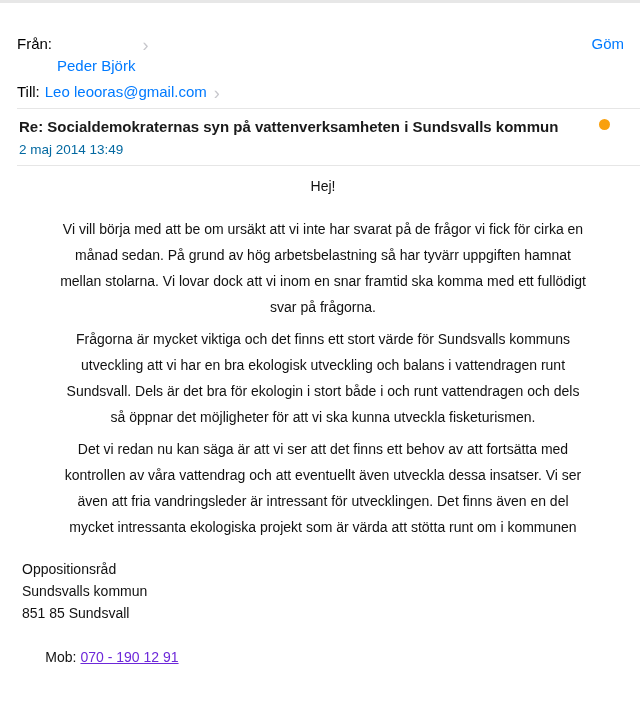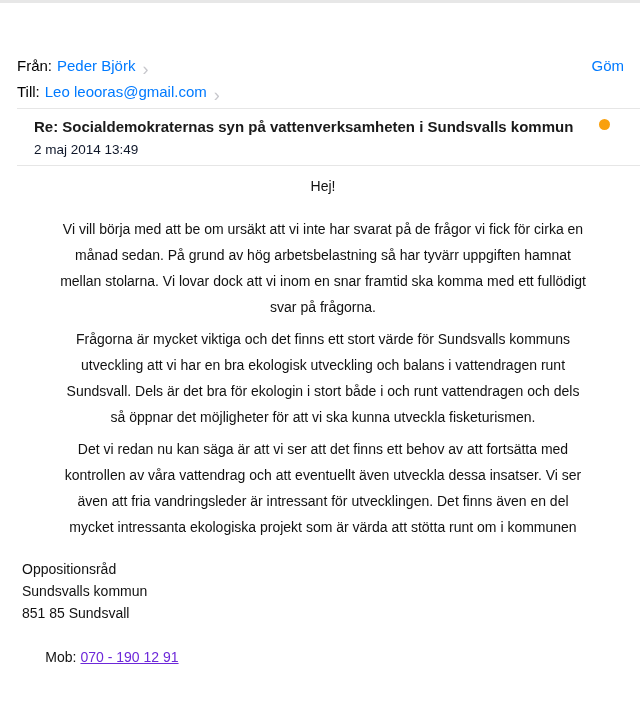--- a/index.html
+++ b/index.html
@@ -15,21 +15,21 @@
   .top-strip {
     height: 3px;
     background: #e7e7e7;
   }
   
   .header {
     padding: 0 16px 0 17px;
     font-size: 15px;
     line-height: 18px;
   }
-  .header-row { display: flex; align-items: flex-end; }
+  .header-row { display: flex; align-items: center; }
   .row-from { margin-top: 9px; }
   .row-to   { margin-top: 8px; }
   .hdr-label { color: #000000; margin-right: 5px; }
   .hdr-link  { color: #007aff; text-decoration: none; cursor: pointer; }
   .chevron {
     color: #c7c7cc;
     margin-left: 7px;
     font-size: 18px;
     line-height: 14px;
     position: relative; top: 1px;
@@ -41,21 +41,21 @@
     cursor: pointer;
   }
   .divider {
     border-top: 1px solid #e6e6e6;
     margin-left: 17px;
   }
   .divider-1 { margin-top: 7px; }
   
   .subject-block {
     position: relative;
-    padding: 8px 56px 7px 34px;
+    padding: 8px 56px 7px 19px;
   }
   .subject {
     margin: 0;
     font-size: 15px;
     font-weight: bold;
     line-height: 19px;
     color: #1a1a1a;
     white-space: nowrap;
     overflow: hidden;
   }
@@ -114,21 +114,21 @@
     <span class="hdr-label">Till:</span>
     <a class="hdr-link" style="color: rgb(0, 122, 255);">Leo leooras@gmail.com</a>
     <span class="chevron">›</span>
   </div>
 </div>
 
 <div class="divider divider-1"></div>
 
 <div class="subject-block">
   <h1 class="subject">Re: Socialdemokraternas syn på vattenverksamheten i Sundsvalls kommun</h1>
-  <div class="date" style="color: #0f172a;">2 maj 2014 13:49</div>
+  <div class="date" style="color: #0369a1;">2 maj 2014 13:49</div>
   <span class="unread-dot" style="background: rgb(249, 160, 12);"></span>
 </div>
 
 <div class="divider"></div>
 
 <div class="body-area">
   <p class="para greeting">Hej!</p>
   <p class="para para-1">Vi vill börja med att be om ursäkt att vi inte har svarat på de frågor vi fick för cirka en
 månad sedan. På grund av hög arbetsbelastning så har tyvärr uppgiften hamnat
 mellan stolarna. Vi lovar dock att vi inom en snar framtid ska komma med ett fullödigt

